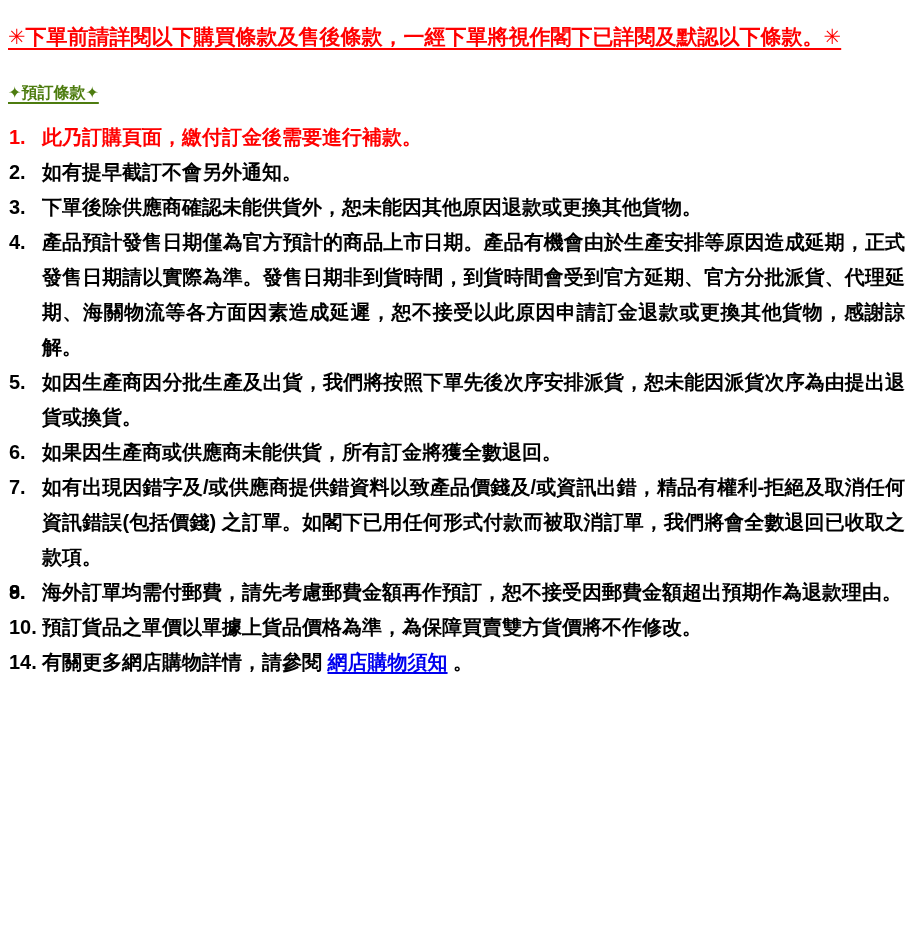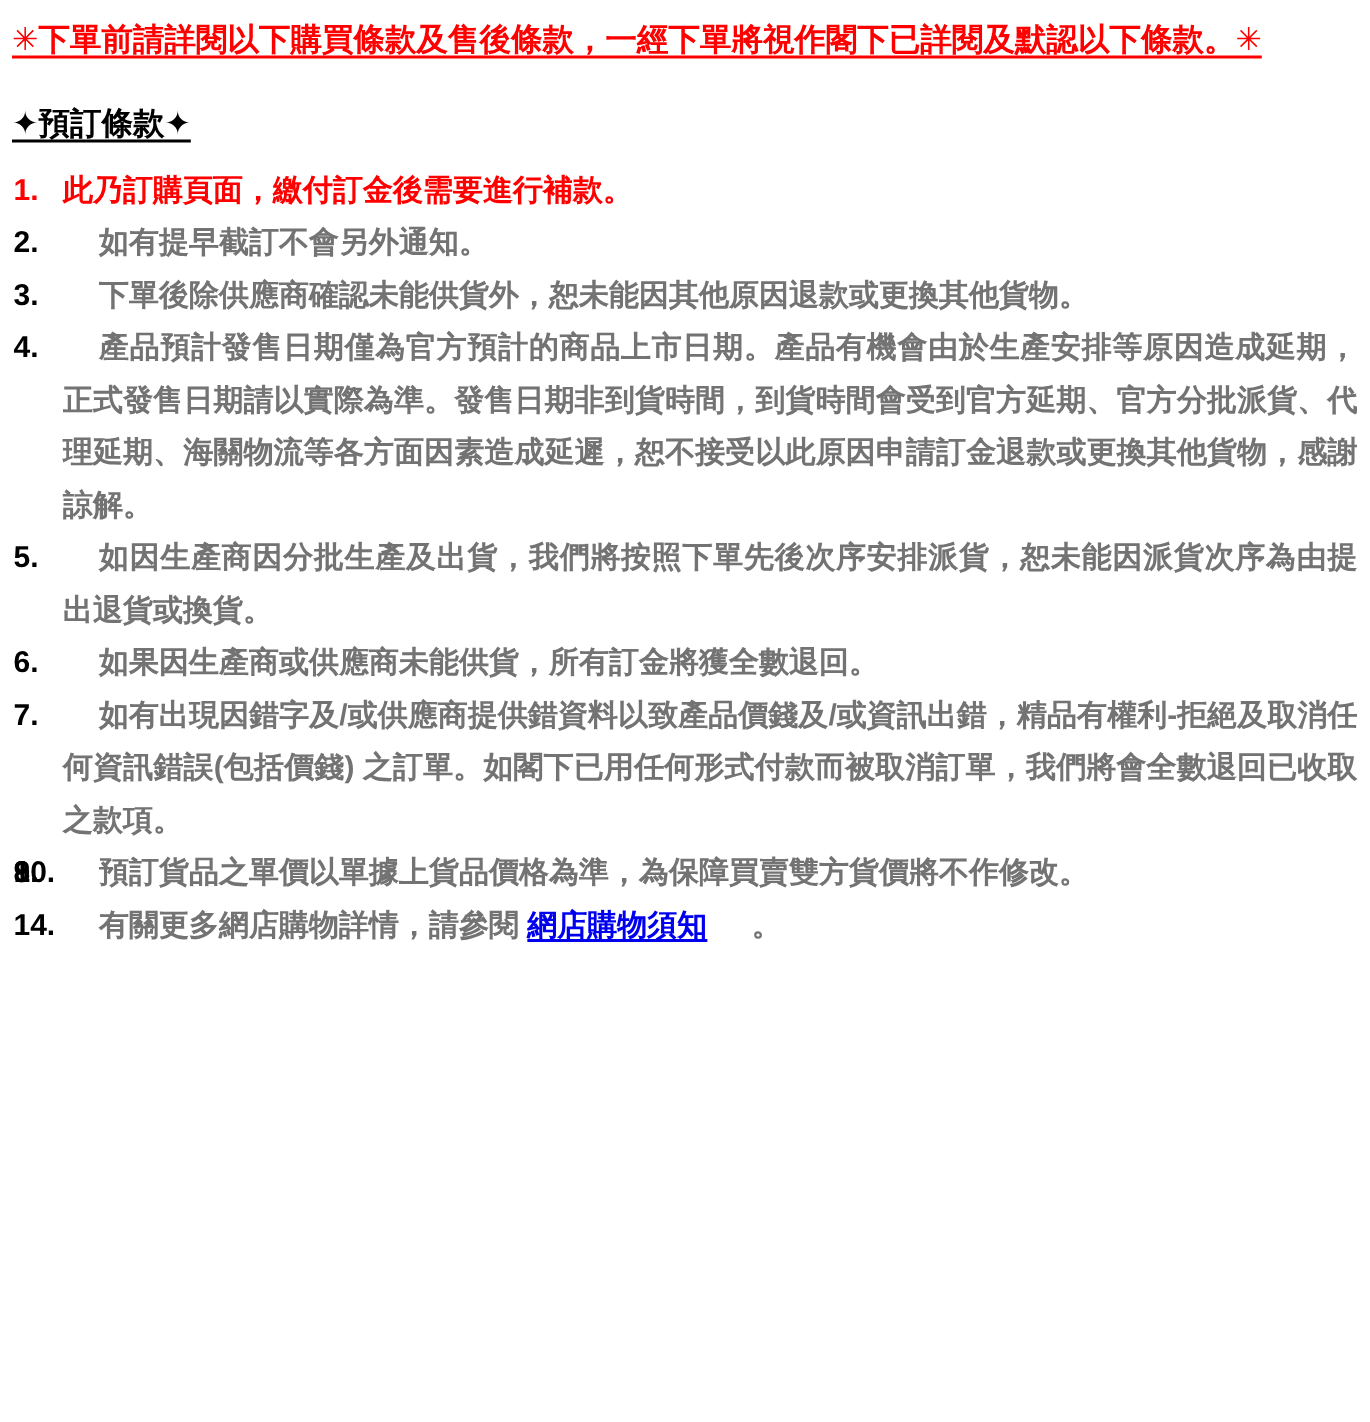--- a/index.html
+++ b/index.html
@@ -9,38 +9,38 @@
   }
   body {
     width: 913px;
     height: 948px;
     overflow: hidden;
     font-family: "Liberation Sans", "DejaVu Sans", sans-serif;
     font-weight: 700;
     color: #000000;
   }
   .page {
-    padding: 12px 8px 0 8px;
+    padding: 22px 8px 0 8px;
     box-sizing: border-box;
   }
   .notice {
     color: #ff0000;
     font-size: 21px;
     line-height: 30px;
     text-decoration: underline;
     text-underline-offset: 4px;
     text-decoration-thickness: 2px;
     white-space: nowrap;
   }
   .section-title {
     margin: 0;
     margin-top: 27px;
-    font-size: 21px;
+    font-size: 16px;
     line-height: 28px;
-    color: #000000;
+    color: #4d7c0f;
     text-decoration: underline;
     text-underline-offset: 4px;
     text-decoration-thickness: 2px;
     display: inline-block;
   }
   ol.terms {
     list-style: none;
     margin: 13px 0 0 0;
     padding: 0;
     font-size: 20px;
@@ -50,21 +50,21 @@
     position: relative;
     padding-left: 34px;
     text-align: justify;
     text-justify: inter-ideograph;
   }
   li.term-item .num {
     position: absolute;
     left: 1px;
     top: 0;
   }
-  .seg-normal { color: #737373; margin-left: 24px; }
+  .seg-normal { color: #000000; }
   .red, .seg-red { color: #ff0000; }
   .seg-red-underline {
     color: #ff0000;
     text-decoration: underline;
     text-underline-offset: 3px;
     text-decoration-thickness: 2px;
   }
   a.seg-link {
     color: #0000ee;
     text-decoration: underline;
@@ -83,17 +83,17 @@
 
   <ol class="terms" id="terms-list">
       <li class="term-item"><span class="num red">1.</span><span class="seg-red">此乃訂購頁面，繳付訂金後需要進行補款。</span></li>
       <li class="term-item"><span class="num">2.</span><span class="seg-normal">如有提早截訂不會另外通知。</span></li>
       <li class="term-item"><span class="num">3.</span><span class="seg-normal">下單後除供應商確認未能供貨外，恕未能因其他原因退款或更換其他貨物。</span></li>
       <li class="term-item"><span class="num">4.</span><span class="seg-normal">產品預計發售日期僅為官方預計的商品上市日期。產品有機會由於生產安排等原因造成延期，正式發售日期請以實際為準。發售日期非到貨時間，到貨時間會受到官方延期、官方分批派貨、代理延期、海關物流等各方面因素造成延遲，恕不接受以此原因申請訂金退款或更換其他貨物，感謝諒解。</span></li>
       <li class="term-item"><span class="num">5.</span><span class="seg-normal">如因生產商因分批生產及出貨，我們將按照下單先後次序安排派貨，恕未能因派貨次序為由提出退貨或換貨。</span></li>
       <li class="term-item"><span class="num">6.</span><span class="seg-normal">如果因生產商或供應商未能供貨，所有訂金將獲全數退回。</span></li>
       <li class="term-item"><span class="num">7.</span><span class="seg-normal">如有出現因錯字及/或供應商提供錯資料以致產品價錢及/或資訊出錯，精品有權利-拒絕及取消任何資訊錯誤(包括價錢) 之訂單。如閣下已用任何形式付款而被取消訂單，我們將會全數退回已收取之款項。</span></li>
       <li class="term-item"><span class="num">8.</span></li>
-      <li class="term-item"><span class="num">9.</span></li>
+      <li class="term-item"><span class="num">9.</span><span class="seg-normal">海外訂單均需付郵費，請先考慮郵費金額再作預訂，恕不接受因郵費金額超出預期作為退款理由。</span></li>
       <li class="term-item"><span class="num">10.</span><span class="seg-normal">預訂貨品之單價以單據上貨品價格為準，為保障買賣雙方貨價將不作修改。</span></li>
       <li class="term-item"><span class="num">14.</span><span class="seg-normal">有關更多網店購物詳情，請參閱 </span><a class="seg-link" href="#">網店購物須知</a><span class="seg-normal"> 。</span></li>
     </ol>
 </div>
 
 </body></html>

